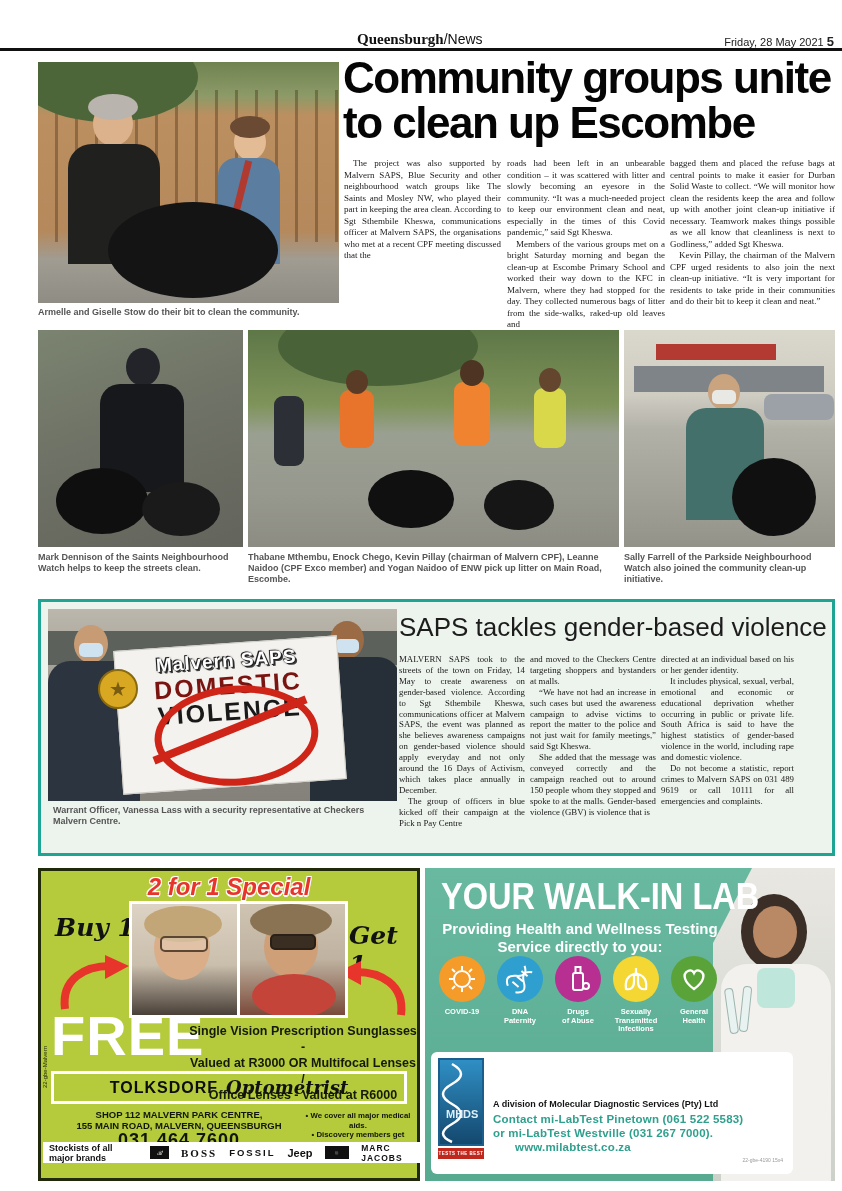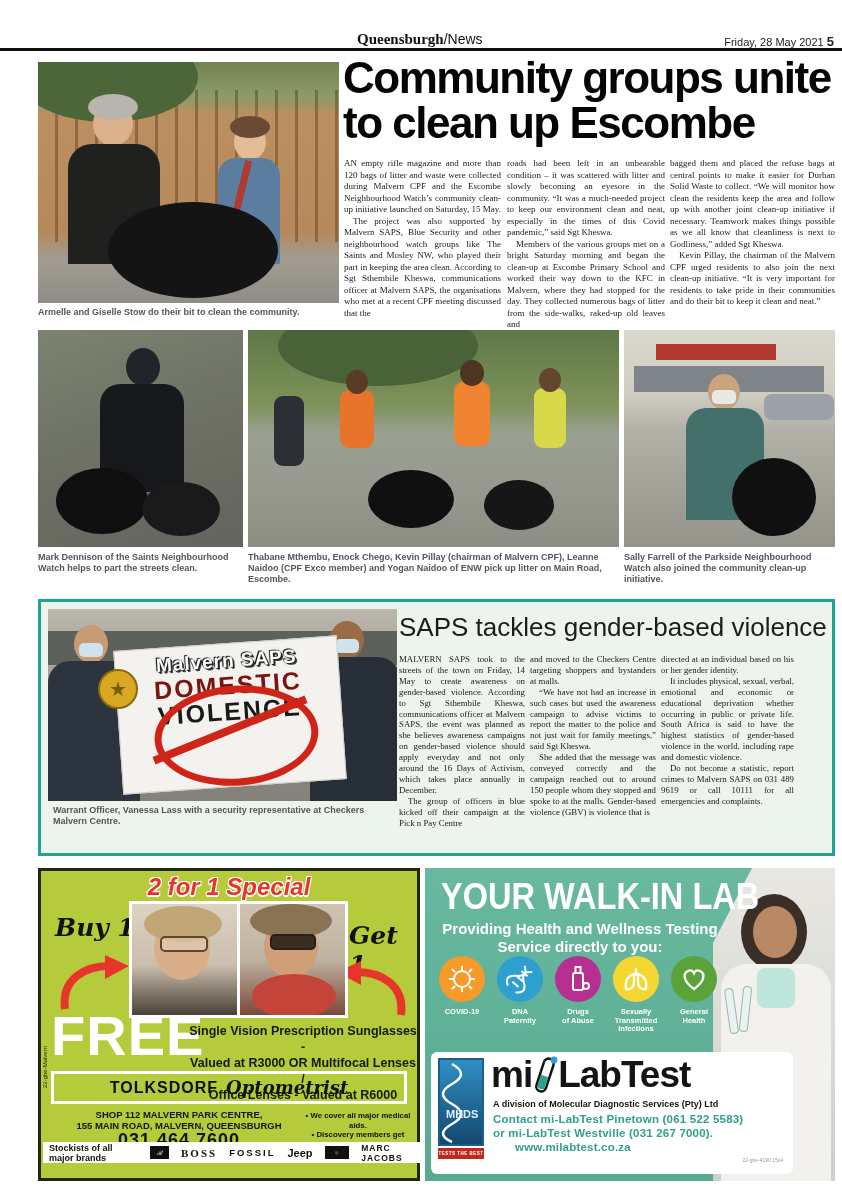--- a/index.html
+++ b/index.html
@@ -95,21 +95,20 @@
     <div class="blob" style="left:192px;top:54px;width:40px;height:22px;background:#6b4a33;"></div>
     <div class="rect" style="left:180px;top:96px;width:62px;height:106px;background:#5b7da0;border-radius:18px 18px 0 0;"></div>
     <div class="rect" style="left:200px;top:98px;width:7px;height:60px;background:#b03a30;transform:rotate(14deg);"></div>
     <div class="blob" style="left:70px;top:140px;width:170px;height:96px;background:#141414;"></div>
   </div>
   <div class="abs caption" style="left:38px;top:307px;width:300px;">Armelle and Giselle Stow do their bit to clean the community.</div>
 
   <div class="abs headline">Community groups unite to clean up Escombe</div>
 
   <div class="abs bodycol" style="left:344px;top:158px;width:157px;">
-    <p>AN empty rifle magazine and more than 120 bags of litter and waste were collected during Malvern CPF and the Escombe Neighbourhood Watch’s community clean-up initiative launched on Saturday, 15 May.</p>
     <p class="ind">The project was also supported by Malvern SAPS, Blue Security and other neighbourhood watch groups like The Saints and Mosley NW, who played their part in keeping the area clean. According to Sgt Sthembile Kheswa, communications officer at Malvern SAPS, the organisations who met at a recent CPF meeting discussed that the</p>
   </div>
   <div class="abs bodycol" style="left:507px;top:158px;width:158px;">
     <p>roads had been left in an unbearable condition – it was scattered with litter and slowly becoming an eyesore in the community. “It was a much-needed project to keep our environment clean and neat, especially in the times of this Covid pandemic,” said Sgt Kheswa.</p>
     <p class="ind">Members of the various groups met on a bright Saturday morning and began the clean-up at Escombe Primary School and worked their way down to the KFC in Malvern, where they had stopped for the day. They collected numerous bags of litter from the side-walks, raked-up old leaves and</p>
   </div>
   <div class="abs bodycol" style="left:670px;top:158px;width:165px;">
     <p>bagged them and placed the refuse bags at central points to make it easier for Durban Solid Waste to collect. “We will monitor how clean the residents keep the area and follow up with another joint clean-up initiative if necessary. Teamwork makes things possible as we all know that cleanliness is next to Godliness,” added Sgt Kheswa.</p>
     <p class="ind">Kevin Pillay, the chairman of the Malvern CPF urged residents to also join the next clean-up initiative. “It is very important for residents to take pride in their communities and do their bit to keep it clean and neat.”</p>
   </div>
@@ -134,21 +133,21 @@
   </div>
   <div class="abs photo" style="left:624px;top:330px;width:211px;height:217px;background:linear-gradient(180deg,#dad7cc 0%,#cfccc2 30%,#b2b1a8 46%,#94938a 100%);">
     <div class="rect" style="left:32px;top:14px;width:120px;height:16px;background:#b23a32;"></div>
     <div class="rect" style="left:10px;top:36px;width:190px;height:26px;background:#7f8489;"></div>
     <div class="rect" style="left:140px;top:64px;width:70px;height:26px;background:#9ba1a6;border-radius:8px;"></div>
     <div class="blob" style="left:84px;top:44px;width:32px;height:36px;background:#caa37f;"></div>
     <div class="rect" style="left:88px;top:60px;width:24px;height:14px;background:#e8e8e4;border-radius:5px;"></div>
     <div class="rect" style="left:62px;top:78px;width:78px;height:112px;background:#44706b;border-radius:20px 20px 0 0;"></div>
     <div class="blob" style="left:108px;top:128px;width:84px;height:78px;background:#101010;"></div>
   </div>
-  <div class="abs caption" style="left:38px;top:552px;width:200px;">Mark Dennison of the Saints Neighbourhood Watch helps to part the streets clean.</div>
+  <div class="abs caption" style="left:38px;top:552px;width:200px;">Mark Dennison of the Saints Neighbourhood Watch helps to keep the streets clean.</div>
   <div class="abs caption" style="left:248px;top:552px;width:371px;">Thabane Mthembu, Enock Chego, Kevin Pillay (chairman of Malvern CPF), Leanne Naidoo (CPF Exco member) and Yogan Naidoo of ENW pick up litter on Main Road, Escombe.</div>
   <div class="abs caption" style="left:624px;top:552px;width:206px;">Sally Farrell of the Parkside Neighbourhood Watch also joined the community clean-up initiative.</div>
 
   <div class="abs saps-box">
     <div class="abs photo" style="left:7px;top:7px;width:349px;height:192px;background:linear-gradient(180deg,#bcb7ad 0%,#aaa69c 26%,#908c83 60%,#84817a 100%);">
       <div class="rect" style="left:0;top:22px;width:349px;height:34px;background:#5c615c;"></div>
       <div class="blob" style="left:26px;top:16px;width:34px;height:38px;background:#c79b74;"></div>
       <div class="rect" style="left:31px;top:34px;width:24px;height:14px;background:#cfe2ef;border-radius:5px;"></div>
       <div class="rect" style="left:0px;top:52px;width:92px;height:140px;background:#2c3440;border-radius:22px 22px 0 0;"></div>
       <div class="blob" style="left:282px;top:12px;width:34px;height:38px;background:#9a6b44;"></div>
@@ -339,31 +338,20 @@
 
     <div class="abs panel">
       <div class="abs mhds">
         <svg width="42" height="84" viewBox="0 0 42 84">
             <path d="M12 4 q18 10 0 20 q-18 10 0 20 q18 10 0 20 q-18 10 0 18" stroke="#fff" stroke-width="2.5" fill="none"></path>
             <text x="6" y="58" fill="#dff0fa" font-size="11" font-family="Liberation Sans" font-weight="bold">MHDS</text>
           </svg>
       </div>
       <div class="abs mhds-tag">TESTS THE BEST</div>
 
-      <div class="abs milab">
-        <span class="t">mi</span>
-        <svg width="26" height="42" viewBox="0 0 26 42">
-          <g transform="rotate(18 13 21)">
-            <rect x="8" y="4" width="10" height="34" rx="5" fill="#fff" stroke="#141414" stroke-width="2.5"></rect>
-            <path d="M9.2 22 h7.6 v10 a3.8 3.8 0 0 1 -7.6 0 Z" fill="#2fa08d"></path>
-          </g>
-          <circle cx="22" cy="6" r="3.4" fill="#2f9fd0"></circle>
-        </svg>
-        <span class="t">LabTest</span>
-      </div>
       <div class="abs division">A division of Molecular Diagnostic Services  (Pty) Ltd</div>
       <div class="abs contact" style="top:61px;">Contact mi-LabTest Pinetown (061 522 5583)</div>
       <div class="abs contact" style="top:75px;">or mi-LabTest Westville (031 267 7000).</div>
       <div class="abs contact" style="top:89px;margin-left:22px;">www.milabtest.co.za</div>
       <div class="abs tiny-code">22-gbe-4190 15x4</div>
     </div>
   </div>
 
 </div>
 

